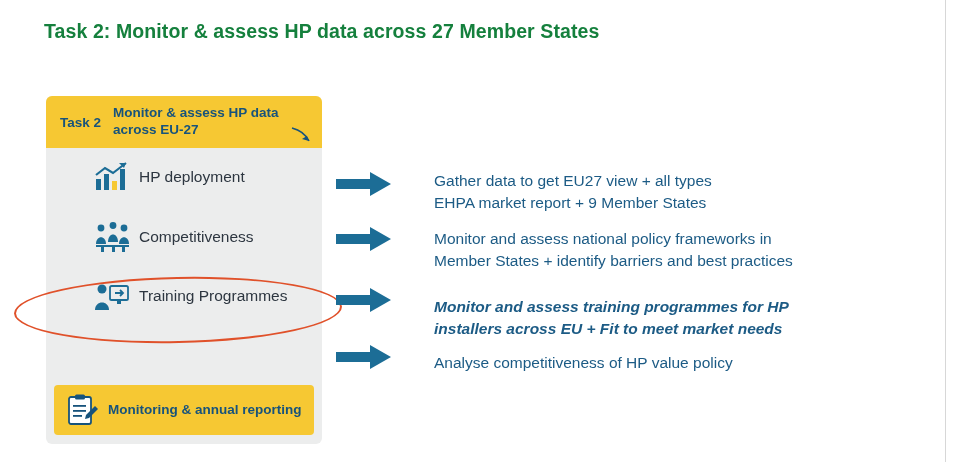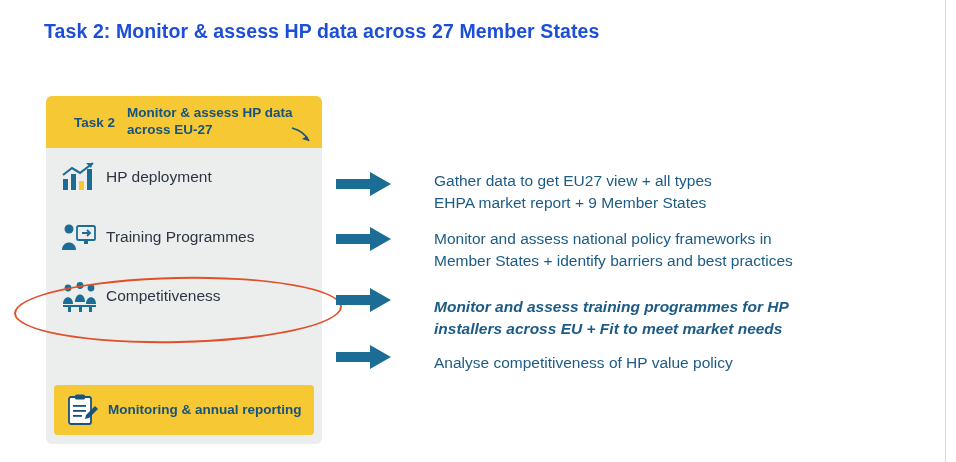--- a/index.html
+++ b/index.html
@@ -26,21 +26,21 @@
     background: #ffffff;
     border-left: 1px solid #d7d7d7;
   }
 
   .slide-title {
     position: absolute;
     left: 44px;
     top: 20px;
     font-size: 19.5px;
     font-weight: bold;
-    color: #1d4ed8;
+    color: #15803d;
     letter-spacing: 0.1px;
     white-space: nowrap;
   }
 
   
   .task-card {
     position: absolute;
     left: 46px;
     top: 96px;
     width: 276px;
@@ -48,21 +48,21 @@
     background: #eceded;
     border-radius: 6px;
     overflow: hidden;
   }
   .card-header {
     position: relative;
     height: 52px;
     background: #f6c833;
     display: flex;
     align-items: center;
-    padding-left: 28px;
+    padding-left: 14px;
     box-sizing: border-box;
   }
   .task-badge {
     font-size: 13.5px;
     font-weight: bold;
     color: #17537c;
     margin-right: 12px;
     white-space: nowrap;
   }
   .card-header-text {
@@ -75,20 +75,21 @@
     position: absolute;
     right: 10px;
     bottom: 2px;
     width: 22px;
     height: 20px;
   }
 
   .card-rows {
     position: relative;
     height: 238px;
+    padding-left: 33px;
   }
   .card-row {
     display: flex;
     align-items: center;
     height: 59.5px;
     padding-left: 14px;
     box-sizing: border-box;
   }
   .row-icon {
     width: 46px;
@@ -190,52 +191,52 @@
           <rect x="11" y="13" width="5" height="16" fill="#1c6d96"></rect>
           <rect x="19" y="20" width="5" height="9" fill="#f6c833"></rect>
           <rect x="27" y="8" width="5" height="21" fill="#1c6d96"></rect>
           <path d="M3 14 L12 7 L20 12 L33 2" stroke="#1c6d96" stroke-width="2.2" fill="none"></path>
           <path d="M33 2 L26 2 L31 7 Z" fill="#1c6d96"></path>
         </svg>
       </span>
       <span class="row-label">HP deployment</span>
     </div>
 
-
-    <div class="card-row">
-      <span class="row-icon">
-        <svg viewBox="0 0 40 34" width="40" height="34">
-          <circle cx="9" cy="9" r="4.5" fill="#1c6d96"></circle>
-          <path d="M2 30 C2 20, 16 20, 16 30 Z" fill="#1c6d96"></path>
-          <rect x="17" y="6" width="18" height="14" rx="1.6" stroke="#1c6d96" stroke-width="1.8" fill="none"></rect>
-          <path d="M22 13 L30 13 M27 10 L30 13 L27 16" stroke="#1c6d96" stroke-width="1.8" fill="none"></path>
-          <rect x="24" y="20" width="4" height="4" fill="#1c6d96"></rect>
-        </svg>
-      </span>
-      <span class="row-label">Training Programmes</span>
-    </div>
 
     <div class="card-row">
       <span class="row-icon">
         <svg viewBox="0 0 40 34" width="40" height="34">
           <circle cx="8" cy="8" r="3.4" fill="#1c6d96"></circle>
           <circle cx="20" cy="5.5" r="3.4" fill="#1c6d96"></circle>
           <circle cx="31" cy="8" r="3.4" fill="#1c6d96"></circle>
           <path d="M3 24 C3 15, 13 15, 13 24 Z" fill="#1c6d96"></path>
           <path d="M15 22 C15 12, 25 12, 25 22 Z" fill="#1c6d96"></path>
           <path d="M26 24 C26 15, 36 15, 36 24 Z" fill="#1c6d96"></path>
           <rect x="3" y="25" width="33" height="2" fill="#1c6d96"></rect>
           <rect x="8" y="27" width="3" height="5" fill="#1c6d96"></rect>
           <rect x="19" y="27" width="3" height="5" fill="#1c6d96"></rect>
           <rect x="29" y="27" width="3" height="5" fill="#1c6d96"></rect>
         </svg>
       </span>
       <span class="row-label">Competitiveness</span>
     </div>
 
+    <div class="card-row">
+      <span class="row-icon">
+        <svg viewBox="0 0 40 34" width="40" height="34">
+          <circle cx="9" cy="9" r="4.5" fill="#1c6d96"></circle>
+          <path d="M2 30 C2 20, 16 20, 16 30 Z" fill="#1c6d96"></path>
+          <rect x="17" y="6" width="18" height="14" rx="1.6" stroke="#1c6d96" stroke-width="1.8" fill="none"></rect>
+          <path d="M22 13 L30 13 M27 10 L30 13 L27 16" stroke="#1c6d96" stroke-width="1.8" fill="none"></path>
+          <rect x="24" y="20" width="4" height="4" fill="#1c6d96"></rect>
+        </svg>
+      </span>
+      <span class="row-label">Training Programmes</span>
+    </div>
+
   </div>
 
   <div class="card-footer">
     <span class="row-icon">
       <svg viewBox="0 0 40 34" width="40" height="34">
         <rect x="7" y="4" width="22" height="27" rx="2" fill="#ffffff" stroke="#17537c" stroke-width="1.8"></rect>
         <rect x="13" y="1.5" width="10" height="5" rx="1.5" fill="#17537c"></rect>
         <rect x="11" y="12" width="13" height="1.8" fill="#17537c"></rect>
         <rect x="11" y="17" width="13" height="1.8" fill="#17537c"></rect>
         <rect x="11" y="22" width="9" height="1.8" fill="#17537c"></rect>

